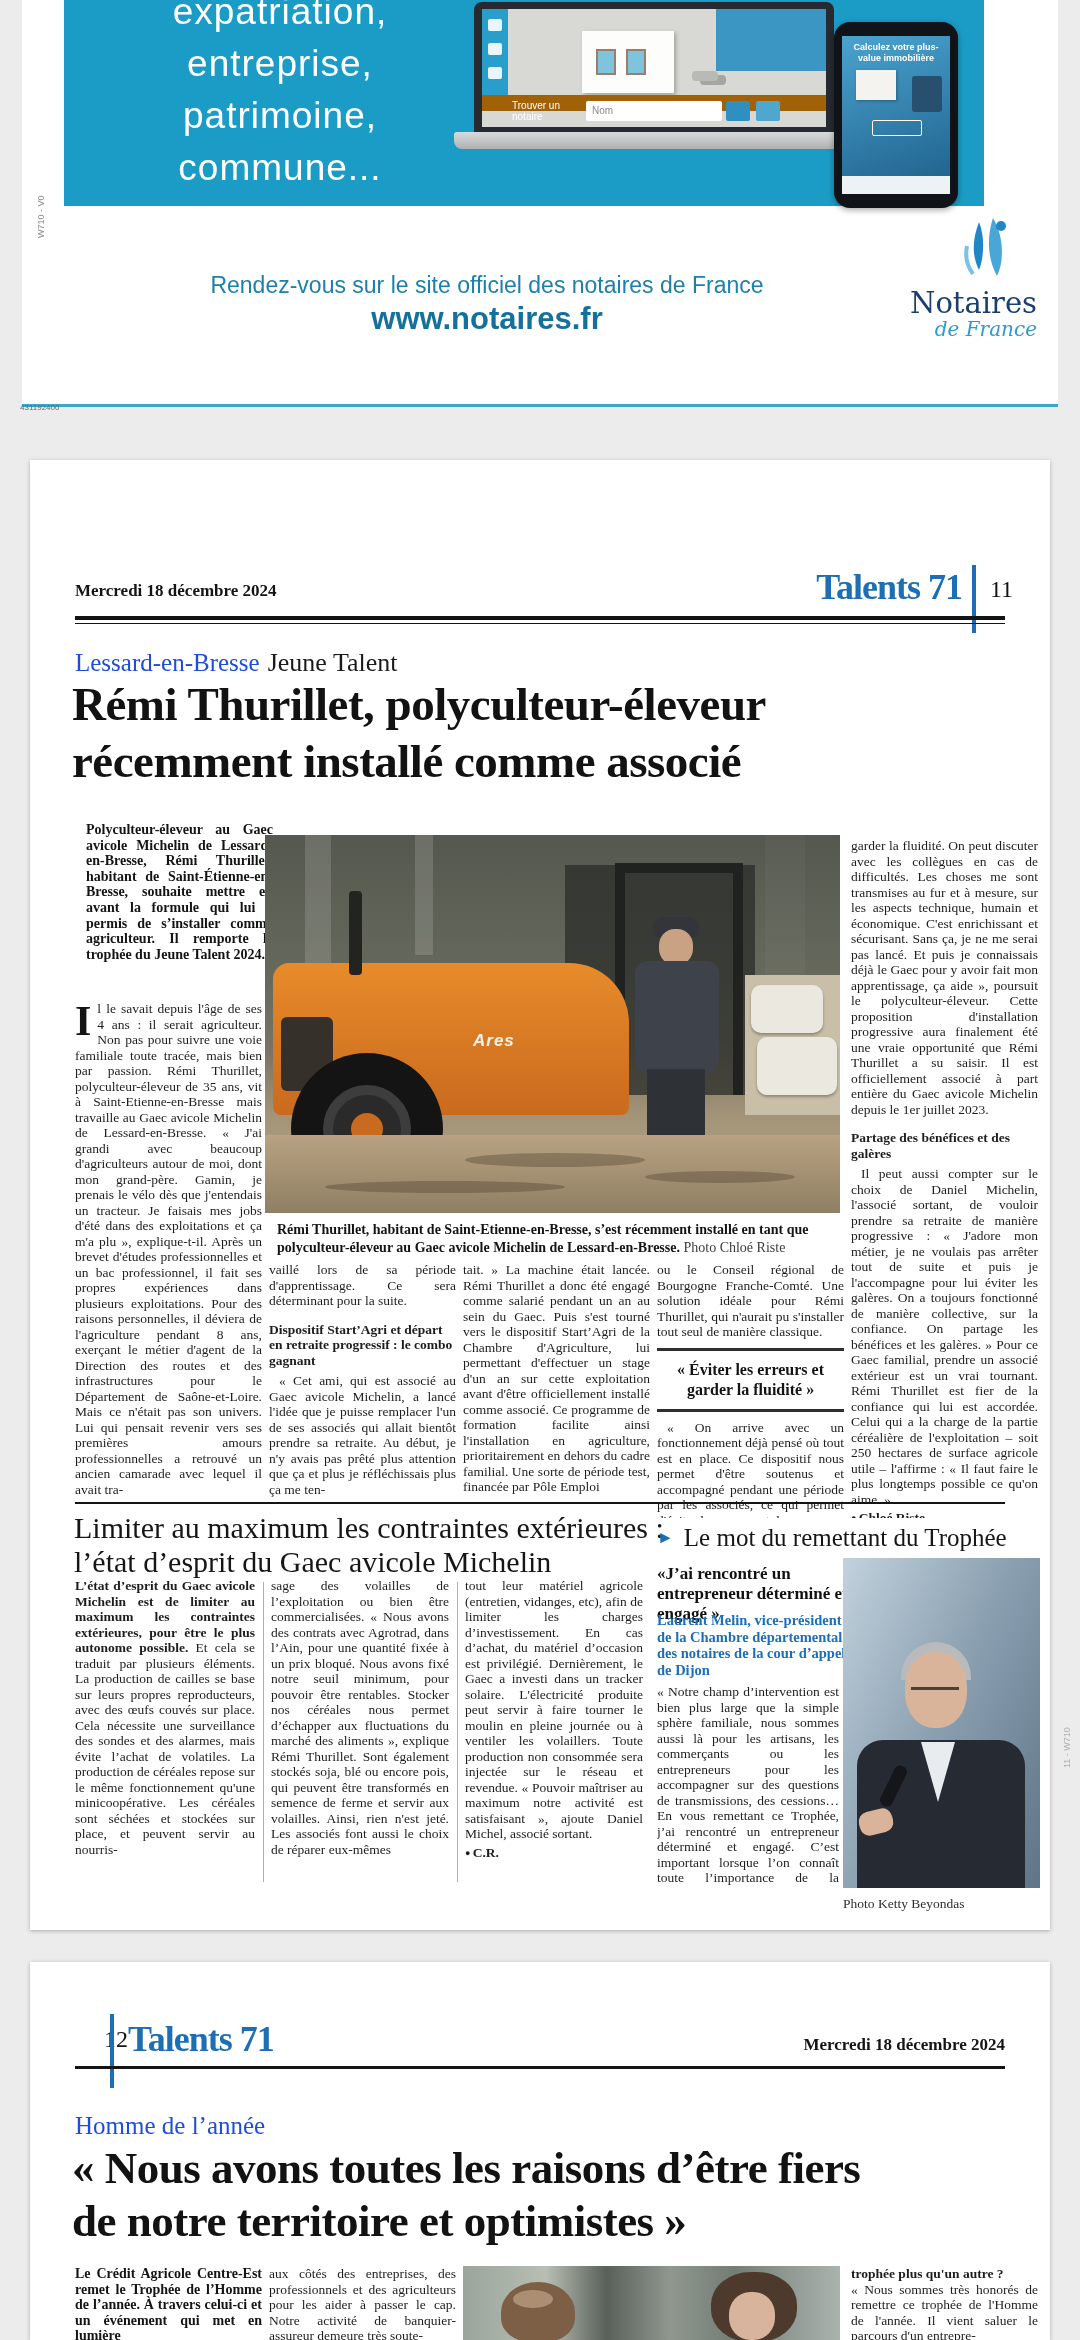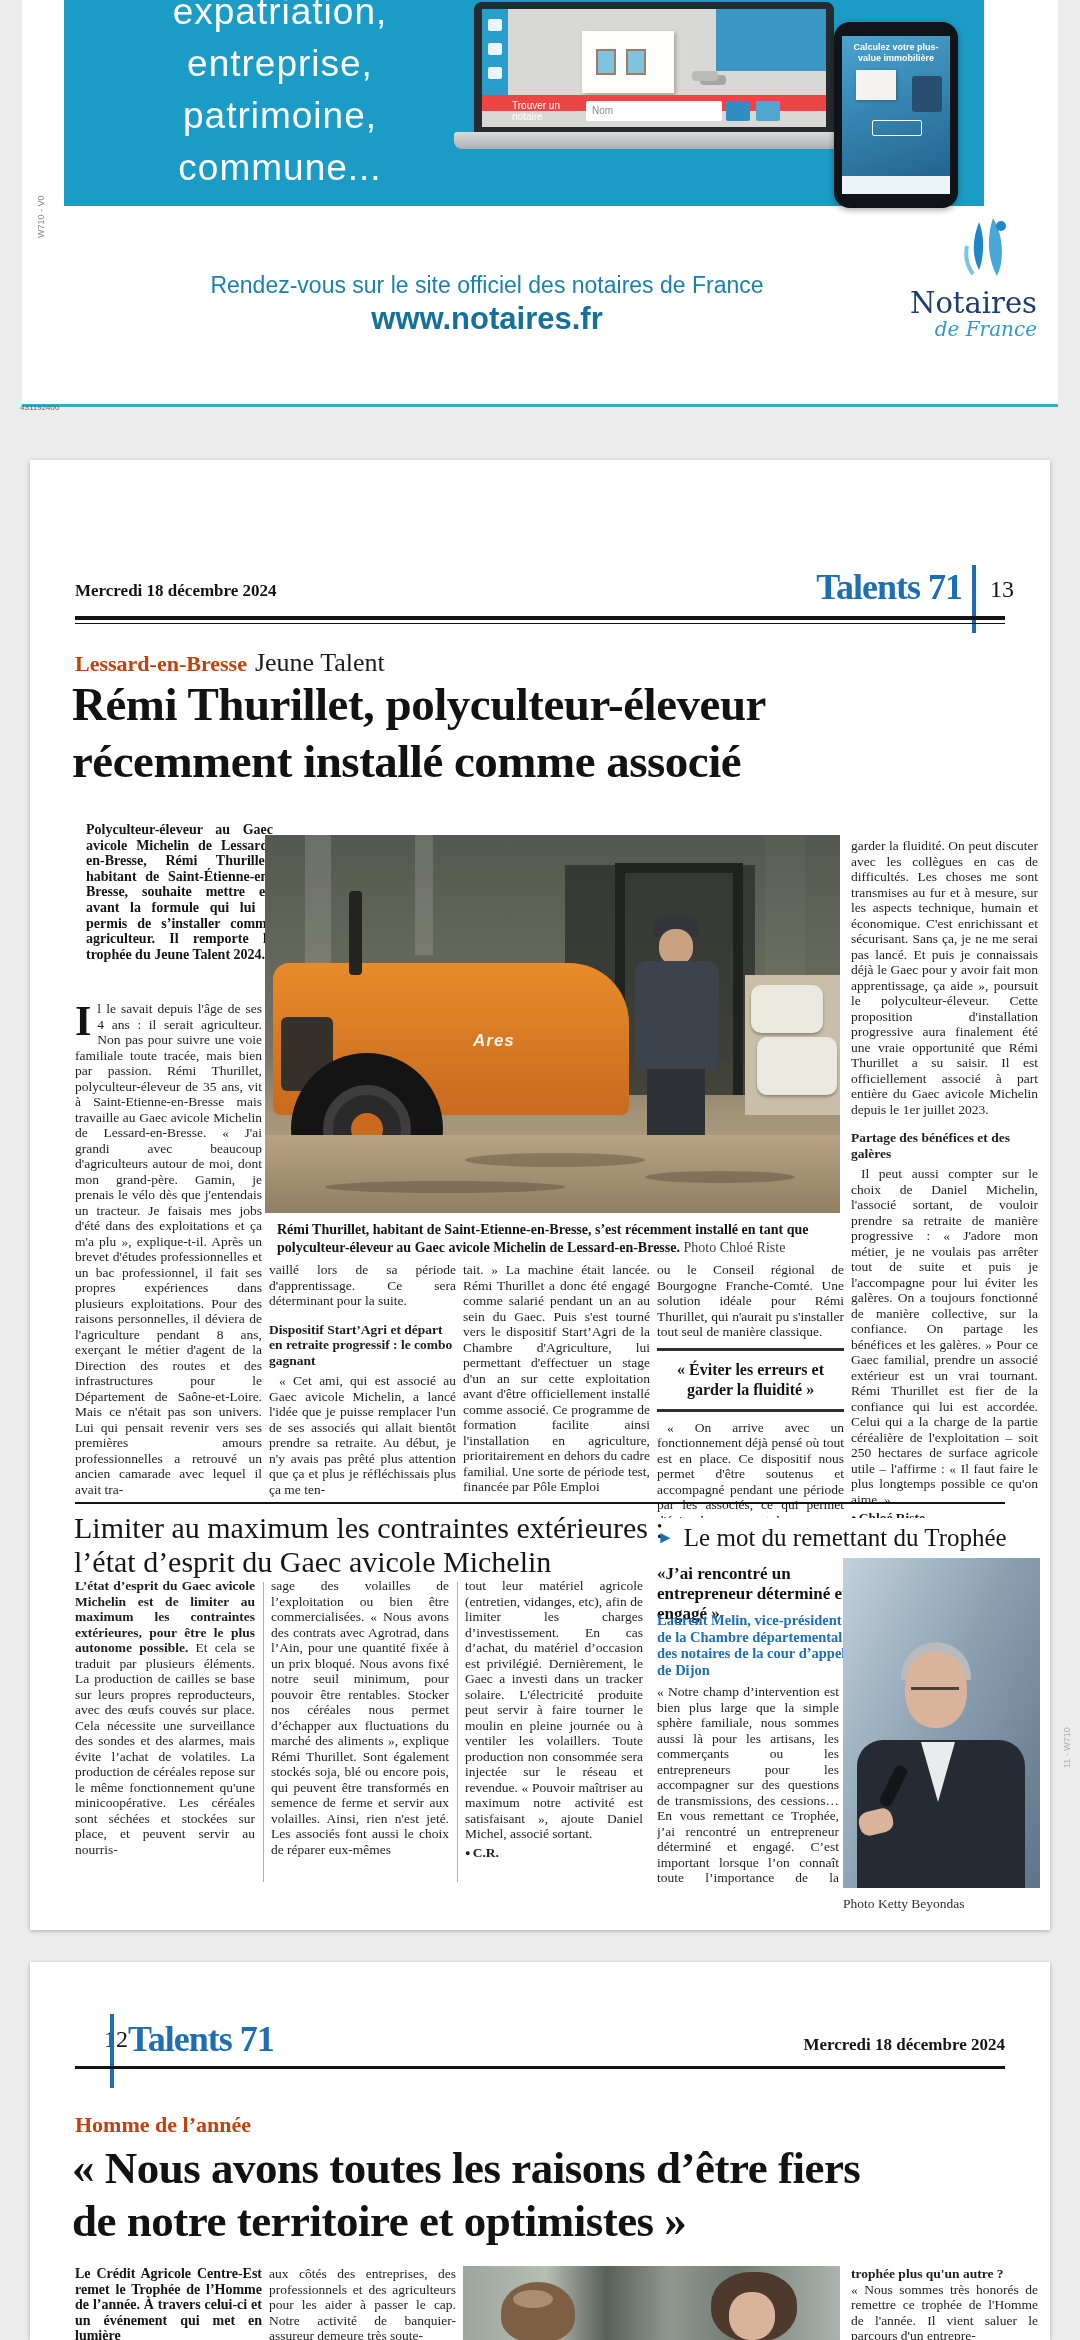--- a/index.html
+++ b/index.html
@@ -14,21 +14,21 @@
             font-family:"Liberation Sans","DejaVu Sans",sans-serif;
             font-size:37px;line-height:52px;font-weight:400;letter-spacing:1px;}
   .laptop-bezel{left:452px;top:2px;width:360px;height:132px;background:#252b31;border-radius:8px 8px 0 0;}
   .laptop-screen{left:460px;top:9px;width:344px;height:118px;background:#d8d9d4;overflow:hidden;}
   .lap-iconstrip{left:0;top:0;width:26px;height:86px;background:#2a9ecb;}
   .lap-ico{position:absolute;left:6px;width:14px;height:12px;background:#fff;border-radius:2px;opacity:.9;}
   .lap-sky{position:absolute;right:0;top:0;width:110px;height:62px;background:#3c96c4;}
   .lap-house{position:absolute;left:100px;top:22px;width:92px;height:62px;background:#fdfdfb;box-shadow:2px 2px 4px rgba(0,0,0,.25);}
   .lap-win{position:absolute;width:16px;height:22px;background:#7fc3dd;border:2px solid #9a7d6a;}
   .lap-keys{position:absolute;left:210px;top:62px;width:26px;height:10px;background:#b9b9b6;border-radius:4px;box-shadow:8px 4px 0 #a5a5a2;}
-  .lap-bar{position:absolute;left:0;top:86px;width:344px;height:16px;background:#ef4444;}
+  .lap-bar{position:absolute;left:0;top:86px;width:344px;height:16px;background:#a16207;}
   .lap-bar-label{position:absolute;left:30px;top:5px;color:#fff;font-size:10px;line-height:11px;
                  font-family:"Liberation Sans",sans-serif;width:60px;}
   .lap-input{position:absolute;left:104px;top:6px;width:130px;height:20px;background:#fff;border-radius:2px;
              font:10px/20px "Liberation Sans",sans-serif;color:#8a8a8a;padding-left:6px;}
   .lap-btn{position:absolute;top:6px;width:24px;height:20px;background:#2f8fc0;border-radius:2px;}
   .laptop-base{left:432px;top:132px;width:398px;height:17px;background:linear-gradient(#d9dadb,#aeb0b2);border-radius:3px 3px 8px 8px;}
   .phone{left:812px;top:22px;width:124px;height:186px;background:#101418;border-radius:16px;box-shadow:0 2px 6px rgba(0,0,0,.35);}
   .phone-screen{left:820px;top:36px;width:108px;height:158px;background:linear-gradient(160deg,#4aa3cf,#1d5f8a);overflow:hidden;}
   .phone-text{position:absolute;left:6px;top:6px;width:96px;color:#fff;text-align:center;
               font:bold 9px/11px "Liberation Sans",sans-serif;}
@@ -49,21 +49,21 @@
 
   
   .page{background:#fff;box-shadow:0 1px 4px rgba(0,0,0,.28);}
   .p11{left:30px;top:460px;width:1020px;height:1470px;}
   .p12{left:30px;top:1962px;width:1020px;height:378px;}
   .date{font-weight:bold;font-size:17px;color:#141414;}
   .section-title{font-weight:bold;font-size:36px;color:#1d6eb5;letter-spacing:-1px;}
   .vbar{width:4px;background:#1d6eb5;}
   .pagenum{font-size:24px;color:#141414;}
   .rule{background:#141414;}
-  .kicker-loc{font-weight:bold;font-size:22px;color:#c2410c;}
+  .kicker-loc{font-weight:normal;font-size:25px;color:#1d4ed8;}
   .kicker-rest{font-size:26px;color:#1a1a1a;margin-left:8px;}
   .headline{font-weight:bold;font-size:47px;line-height:57px;color:#121212;letter-spacing:-.5px;}
   .headline2{font-weight:bold;font-size:45px;line-height:53px;color:#121212;letter-spacing:-.5px;}
   .intro{width:187px;font-weight:bold;font-size:14px;line-height:15.6px;color:#141414;text-align:justify;}
   .col{width:187px;font-size:13.5px;line-height:15.5px;color:#1d1d1d;text-align:justify;overflow:hidden;}
   .dc{float:left;font-weight:bold;font-size:42px;line-height:36px;padding:2px 6px 0 0;color:#141414;}
   .subhead{font-weight:bold;text-align:left;margin:13px 0 5px;}
   .pind{text-indent:10px;}
   .pullquote{border-top:3px solid #2f2f2f;border-bottom:3px solid #2f2f2f;margin:8px 0;padding:9px 2px;
              text-align:center;font-weight:bold;font-size:16px;line-height:20px;color:#141414;}
@@ -181,21 +181,21 @@
 
   <div class="abs margin-code" style="left:36px;top:238px;">W710 - V0</div>
   <div class="abs margin-num" style="left:20px;top:403px;">431192400</div>
   <div class="abs margin-code" style="left:1062px;top:1768px;color:#b0b0b0;">11 - W710</div>
 
   <div class="abs page p11"></div>
 
   <div class="abs date" style="left:75px;top:581px;">Mercredi 18 décembre 2024</div>
   <div class="abs section-title" style="left:700px;top:566px;width:262px;text-align:right;">Talents 71</div>
   <div class="abs vbar" style="left:972px;top:565px;height:68px;"></div>
-  <div class="abs pagenum" style="left:990px;top:576px;">13</div>
+  <div class="abs pagenum" style="left:990px;top:576px;">11</div>
   <div class="abs rule" style="left:75px;top:616px;width:930px;height:4px;"></div>
   <div class="abs rule" style="left:75px;top:623px;width:930px;height:1px;"></div>
 
   <div class="abs" style="left:75px;top:648px;">
     <span class="kicker-loc">Lessard-en-Bresse</span><span class="kicker-rest">Jeune Talent</span>
   </div>
 
   <div class="abs headline" style="left:72px;top:676px;width:945px;">
     <div>Rémi Thurillet, polyculteur-éleveur</div>
     <div>récemment installé comme associé</div>

